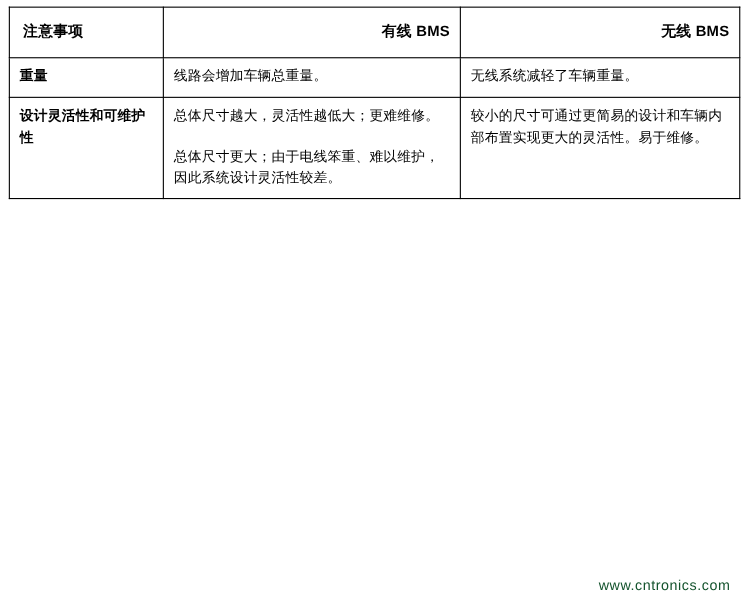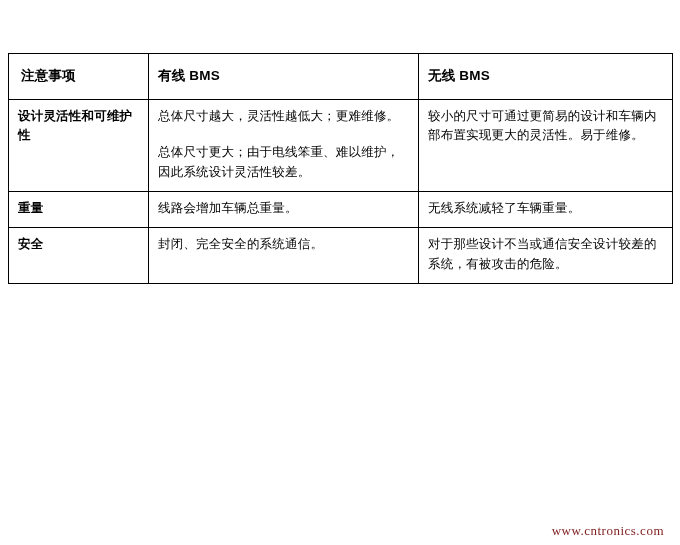--- a/index.html
+++ b/index.html
@@ -18,36 +18,35 @@
   .sheet {
     position: absolute;
     left: 8px;
     top: 6px;
     width: 664px;
   }
   table.cmp {
     border-collapse: collapse;
     table-layout: fixed;
     width: 664px;
-    margin-top: 47px;
   }
   table.cmp col.c0 { width: 140px; }
   table.cmp col.c1 { width: 270px; }
   table.cmp col.c2 { width: 254px; }
 
   table.cmp th, table.cmp td {
     border: 1px solid #000000;
     vertical-align: top;
     padding: 7px 9px 9px 9px;
     font-size: 12.5px;
     line-height: 1.55;
     letter-spacing: 0.2px;
   }
   table.cmp th {
-    text-align: left;
+    text-align: right;
     font-weight: bold;
     font-size: 13.5px;
     padding-top: 12px;
     padding-bottom: 12px;
   }
   table.cmp th.rowhead-col {
     text-align: left;
     padding-left: 12px;
   }
   td.rowhead {
@@ -60,23 +59,23 @@
     margin: 0 0 0 0;
   }
   td.body p + p {
     margin-top: 17px;
   }
   .watermark {
     position: absolute;
     right: 16px;
     bottom: 6px;
     font-size: 13px;
-    color: #7f1d1d;
+    color: #14532d;
     letter-spacing: 0.5px;
-    font-family: Liberation Serif, serif;
+    font-family: Liberation Sans, sans-serif;
   }
 </style>
 </head>
 <body>
 
 <div class="sheet">
   <table class="cmp">
     <colgroup>
       <col class="c0">
       <col class="c1">
@@ -84,44 +83,35 @@
     </colgroup>
     <thead>
       <tr>
         <th class="rowhead-col">注意事项</th>
         <th>有线 BMS</th>
         <th>无线 BMS</th>
       </tr>
     </thead>
     <tbody>
       <tr>
+        <td class="rowhead">重量</td>
+        <td class="body">
+          <p>线路会增加车辆总重量。</p>
+        </td>
+        <td class="body">
+          <p>无线系统减轻了车辆重量。</p>
+        </td>
+      </tr>
+      <tr>
         <td class="rowhead">设计灵活性和可维护性</td>
         <td class="body">
           <p>总体尺寸越大，灵活性越低大；更难维修。</p>
           <p>总体尺寸更大；由于电线笨重、难以维护，因此系统设计灵活性较差。</p>
         </td>
         <td class="body">
           <p>较小的尺寸可通过更简易的设计和车辆内部布置实现更大的灵活性。易于维修。</p>
         </td>
       </tr>
-      <tr>
-        <td class="rowhead">重量</td>
-        <td class="body">
-          <p>线路会增加车辆总重量。</p>
-        </td>
-        <td class="body">
-          <p>无线系统减轻了车辆重量。</p>
-        </td>
-      </tr>
-      <tr>
-        <td class="rowhead">安全</td>
-        <td class="body">
-          <p>封闭、完全安全的系统通信。</p>
-        </td>
-        <td class="body">
-          <p>对于那些设计不当或通信安全设计较差的系统，有被攻击的危险。</p>
-        </td>
-      </tr>
     </tbody>
   </table>
 </div>
 
 <div class="watermark">www.cntronics.com</div>
 
 </body></html>

